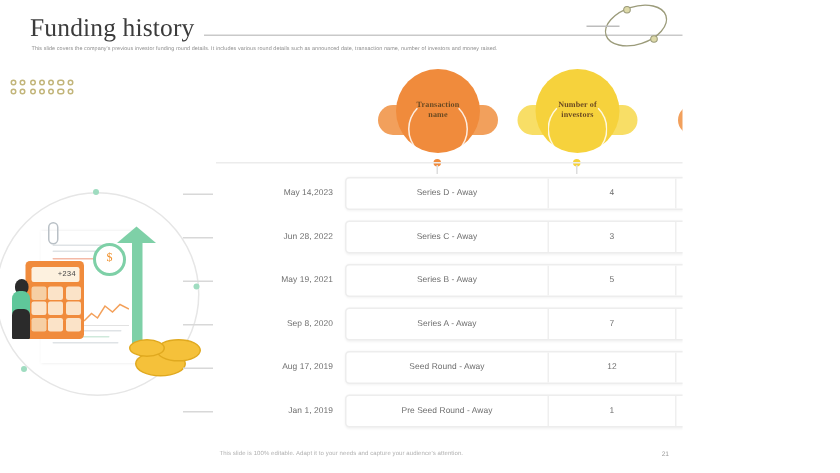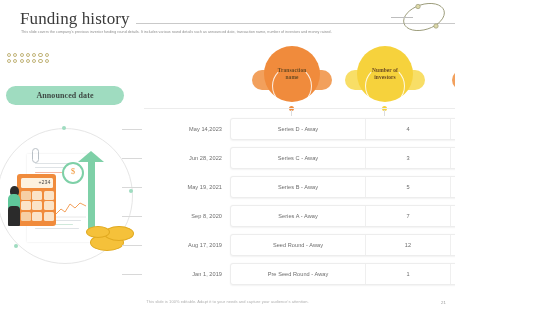--- a/index.html
+++ b/index.html
@@ -457,23 +457,20 @@
       <i></i>
     <i></i>
       <i></i>
       <i></i>
       <i></i>
       <i></i>
       <i></i>
       <i></i>
   </div>
 
-  <div class="pill">
-    <span>Announced date</span>
-  </div>
 
   <div class="illus">
     <div class="illus-ring"></div>
     <div class="ring-node" style="left:68px; top:0px;"></div>
     <div class="ring-node" style="left:135px; top:63px;"></div>
 
     <div class="ring-node" style="left:116px; top:117px;"></div>
     <div class="ring-node" style="left:20px; top:118px;"></div>
 
     <div class="doc">

